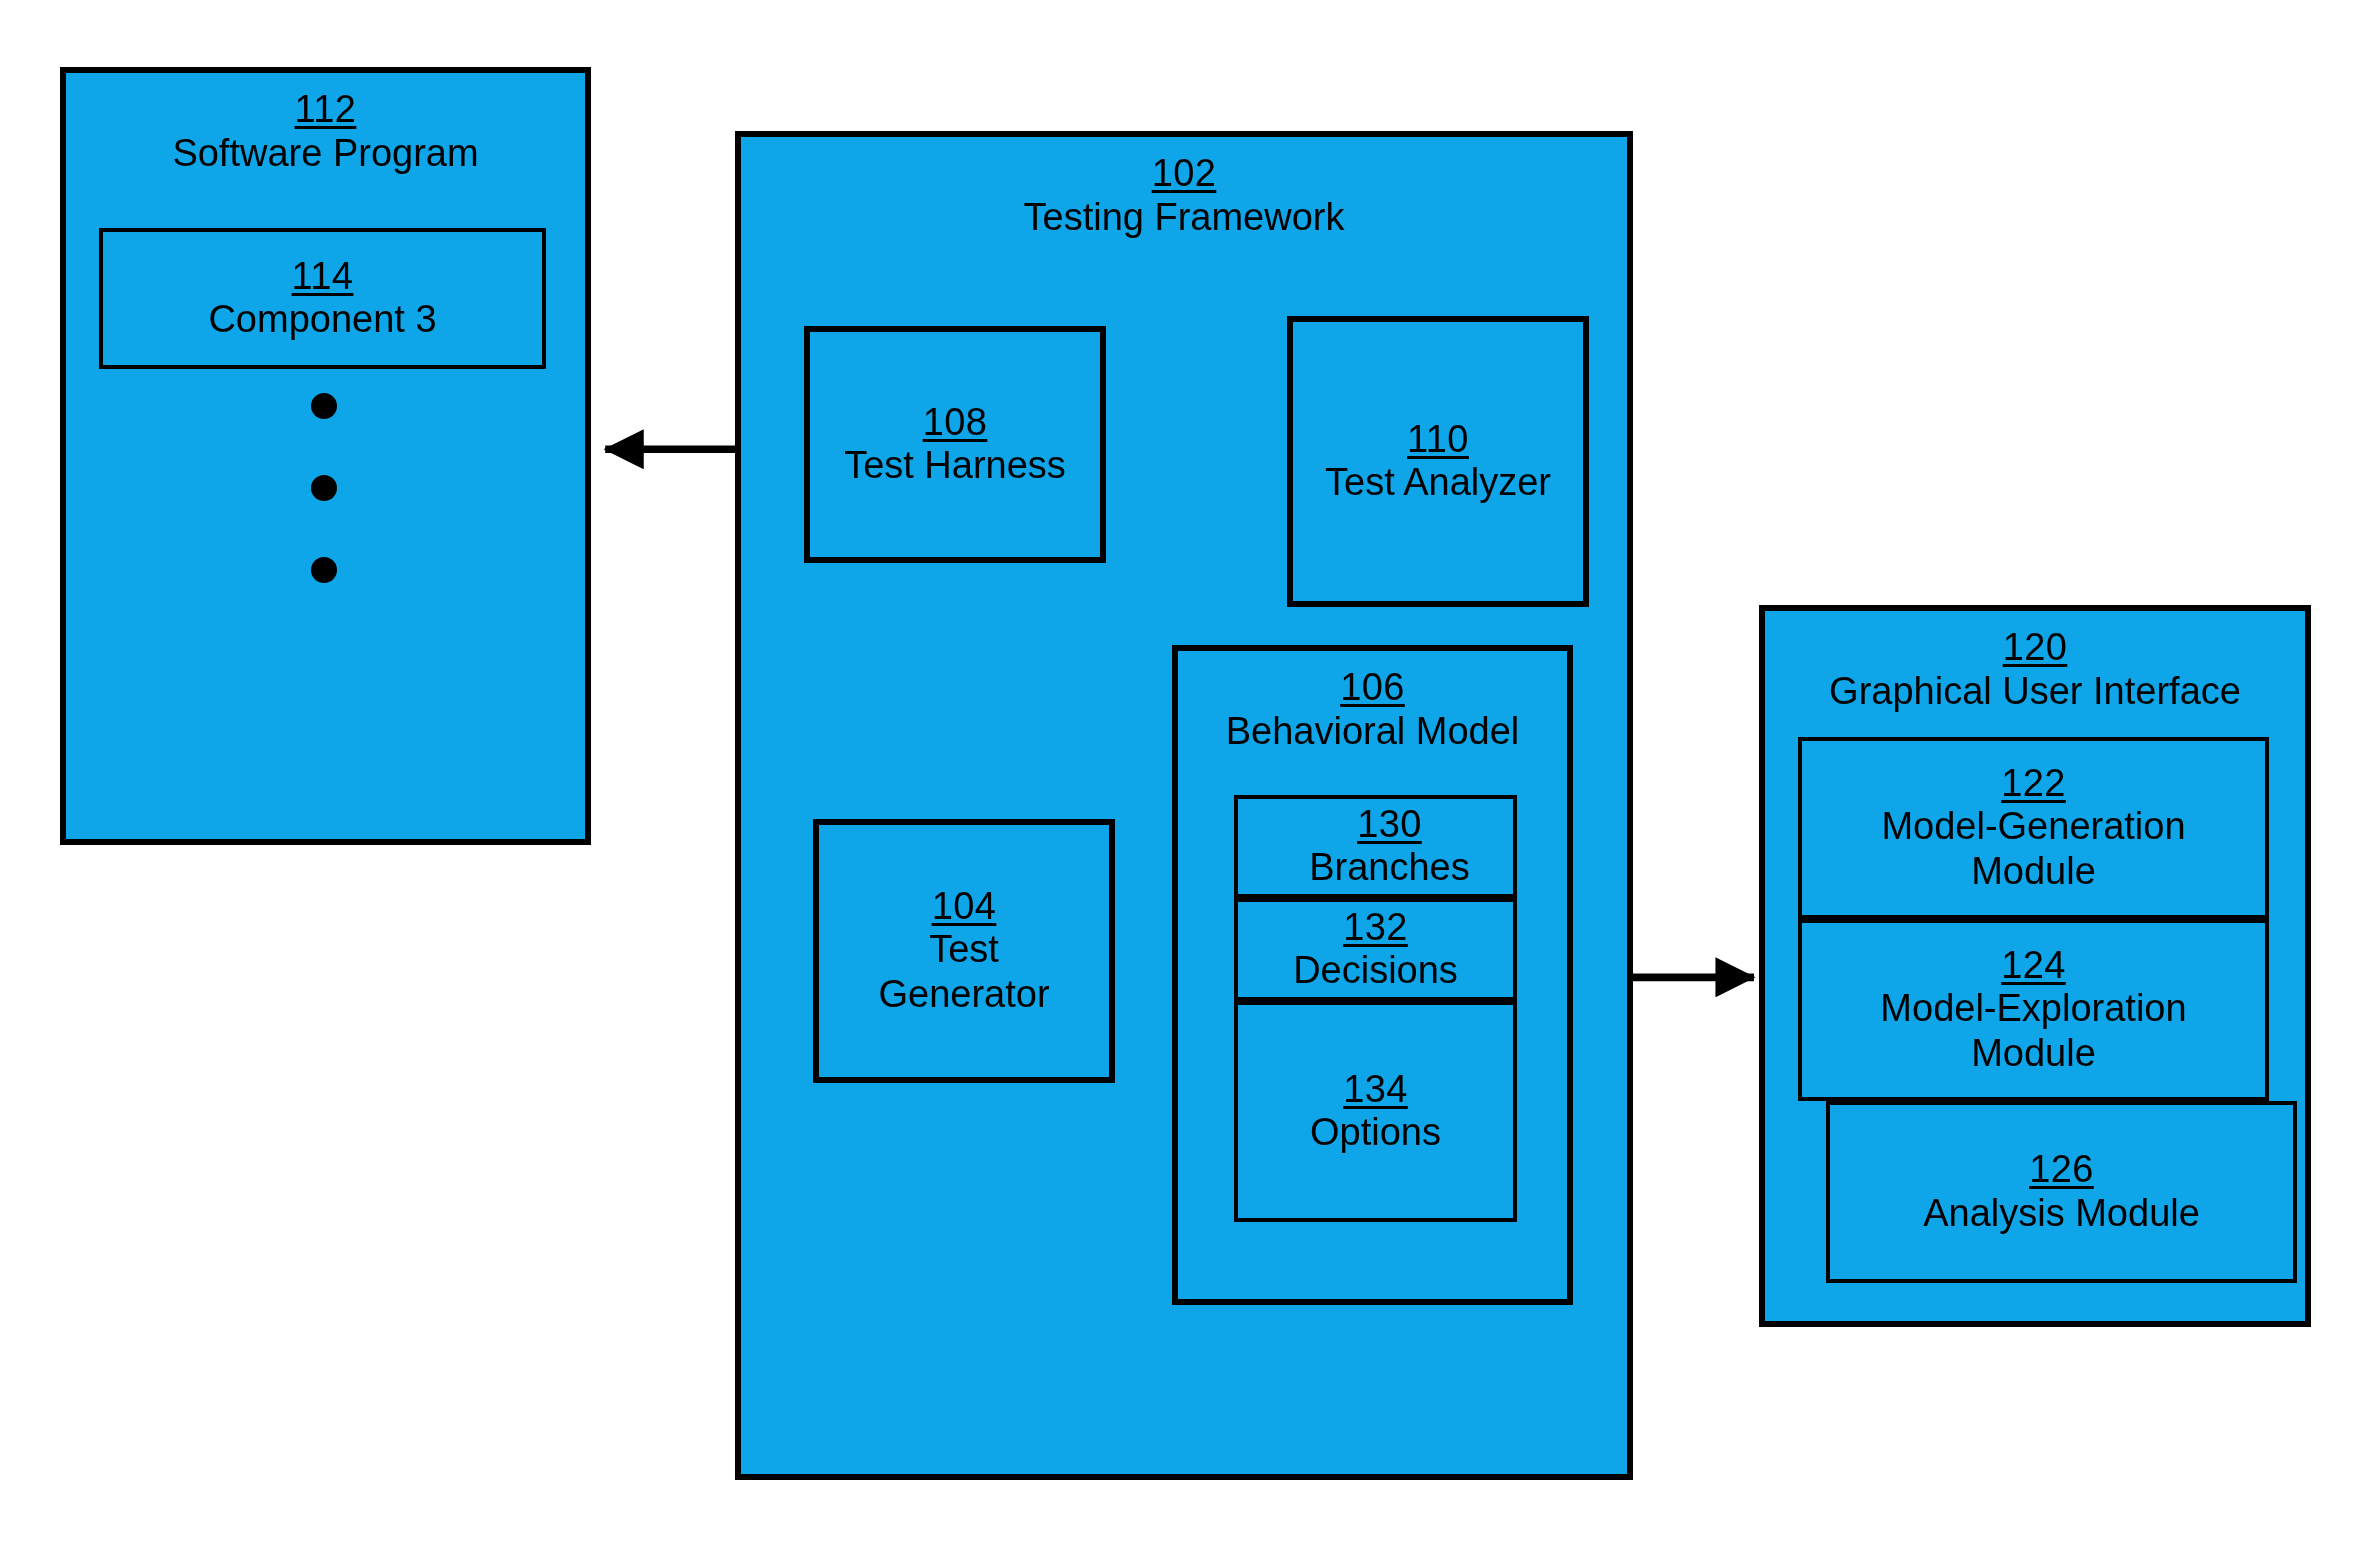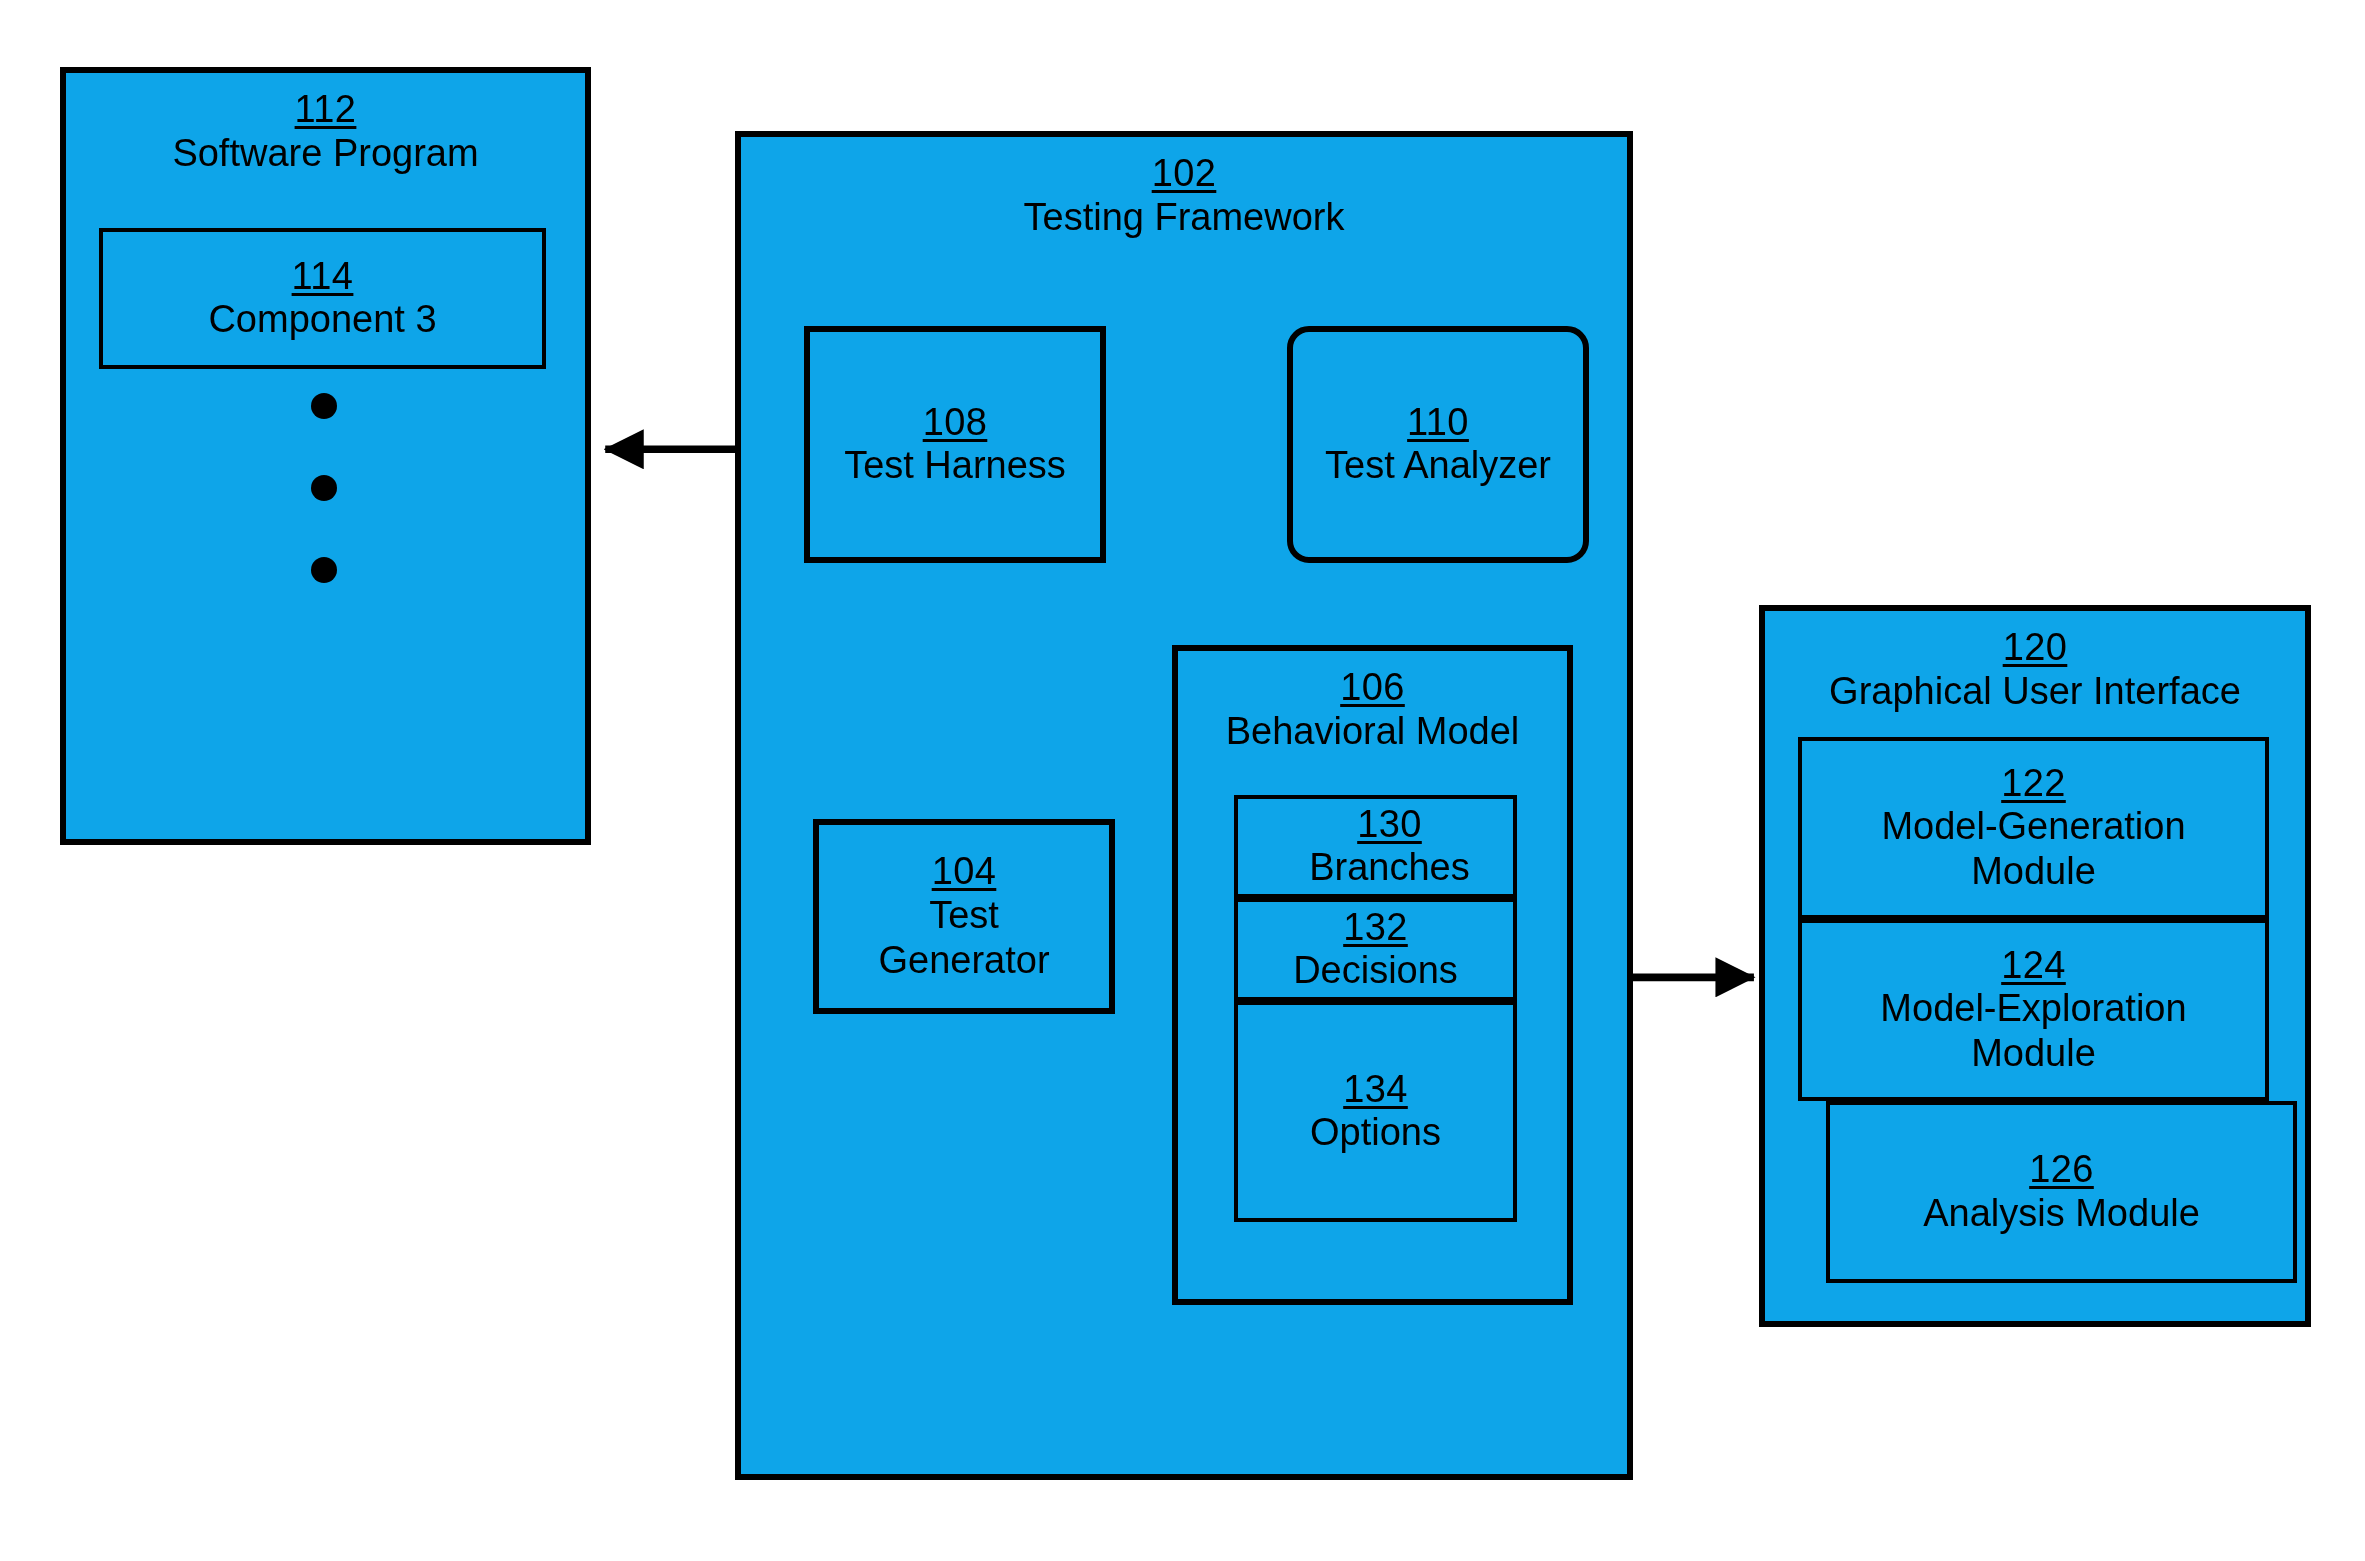--- a/index.html
+++ b/index.html
@@ -163,28 +163,28 @@
     </div>
   </div>
 
   <div class="box shadowed centered" style="left:804px; top:326px; width:302px; height:237px;">
     <div class="txt">
       <div class="ref">108</div>
       <div class="label">Test Harness</div>
     </div>
   </div>
 
-  <div class="box shadowed centered" style="left:1287px; top:326px; width:302px; height:237px;border-radius:22px;">
+  <div class="box shadowed centered" style="left:1287px; top:316px; width:302px; height:291px;">
     <div class="txt">
       <div class="ref">110</div>
       <div class="label">Test Analyzer</div>
     </div>
   </div>
 
-  <div class="box shadowed centered" style="left:813px; top:819px; width:302px; height:195px;">
+  <div class="box shadowed centered" style="left:813px; top:819px; width:302px; height:264px;">
     <div class="txt">
       <div class="ref">104</div>
       <div class="label">Test
 Generator</div>
     </div>
   </div>
 
   <div class="box shadowed" style="left:1172px; top:645px; width:401px; height:660px;">
     <div class="txt pad-top">
       <div class="ref">106</div>

